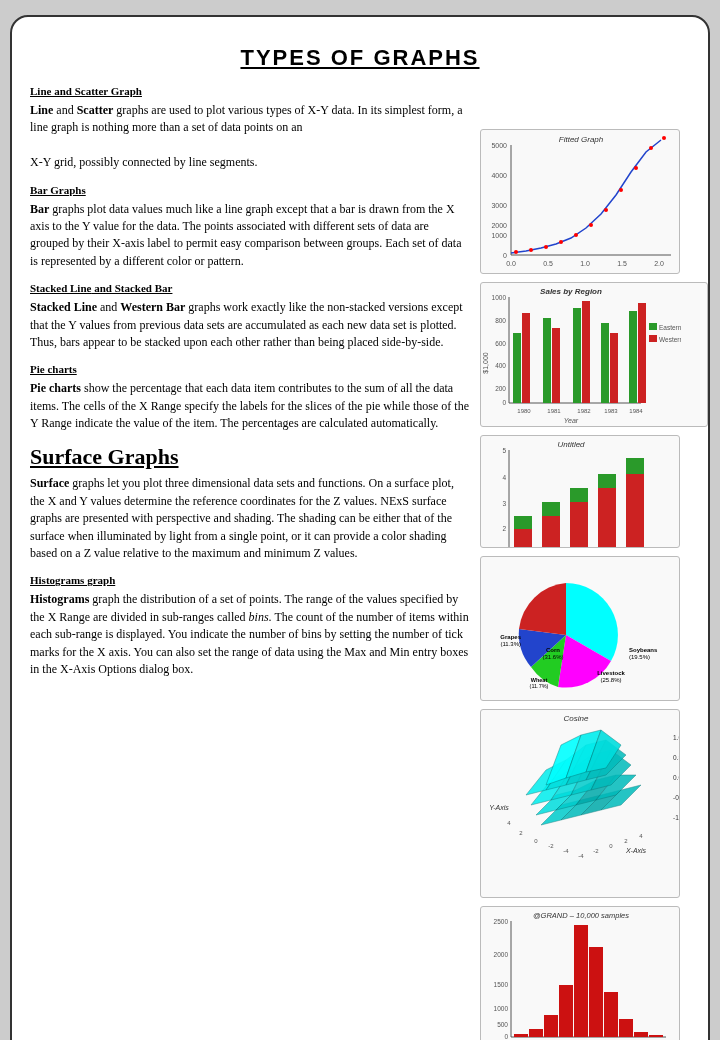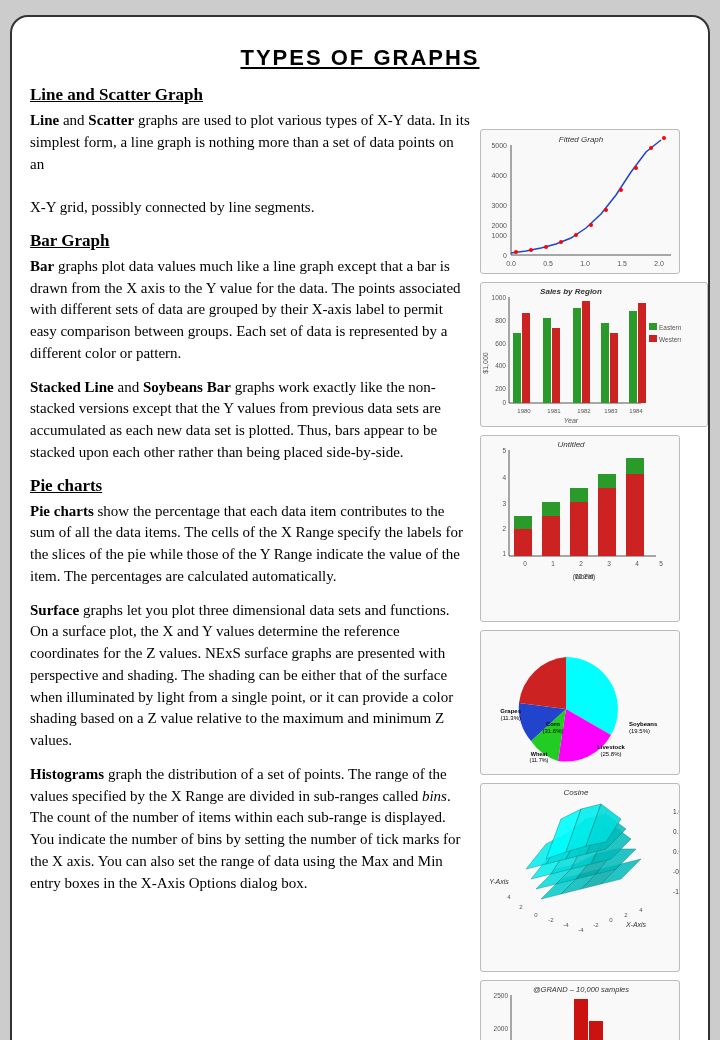--- a/index.html
+++ b/index.html
@@ -43,35 +43,35 @@
       flex-shrink: 0;
       display: flex;
       flex-direction: column;
       gap: 8px;
       margin-top: 44px;
     }
     .section {
       margin-bottom: 12px;
     }
     .section-title {
-      font-size: 17px;
+      font-size: 11px;
       font-weight: bold;
       text-decoration: underline;
       margin-bottom: 5px;
       font-family: 'Times New Roman', Times, serif;
     }
     .section-title-large {
       font-size: 22px;
       font-weight: bold;
       text-decoration: underline;
       margin-bottom: 5px;
       font-family: 'Times New Roman', Times, serif;
     }
     .section-body {
-      font-size: 15px;
+      font-size: 12px;
       line-height: 1.45;
       font-family: 'Times New Roman', Times, serif;
     }
     .section-body b {
       font-weight: bold;
     }
     .section-body i {
     }
     
     .graph-panel {
@@ -87,21 +87,21 @@
       height: 145px;
     }
     
     .bar-graph-panel {
       width: 228px;
       height: 145px;
     }
     
     .stacked-graph-panel {
       width: 200px;
-      height: 187px;
+      height: 113px;
       text-align: center;
     }
     
     .pie-graph-panel {
       width: 200px;
       height: 145px;
     }
     
     .surface-graph-panel {
       width: 200px;
@@ -128,46 +128,49 @@
 
       <div class="section">
         <div class="section-title">Line and Scatter Graph</div>
         <div class="section-body">
           <b>Line</b> and <b>Scatter</b> graphs are used to plot various types of X-Y data. In its simplest form, a line graph is nothing more than a set of data points on an<br><br>
           X-Y grid, possibly connected by line segments.
         </div>
       </div>
 
       <div class="section">
-        <div class="section-title">Bar Graph</div>
+        <div class="section-title">Bar Graphs</div>
         <div class="section-body">
           <b>Bar</b> graphs plot data values much like a line graph except that a bar is drawn from the X axis to the Y value for the data. The points associated with different sets of data are grouped by their X-axis label to permit easy comparison between groups. Each set of data is represented by a different color or pattern.
         </div>
       </div>
 
       <div class="section">
-        <div class="section-body">
-          <b>Stacked Line</b> and <b>Soybeans Bar</b> graphs work exactly like the non-stacked versions except that the Y values from previous data sets are accumulated as each new data set is plotted. Thus, bars appear to be stacked upon each other rather than being placed side-by-side.
+        <div class="section-title"><u>Stacked Line</u> and Stacked Bar</div>
+        <div class="section-body">
+          <b>Stacked Line</b> and <b>Western Bar</b> graphs work exactly like the non-stacked versions except that the Y values from previous data sets are accumulated as each new data set is plotted. Thus, bars appear to be stacked upon each other rather than being placed side-by-side.
         </div>
       </div>
 
       <div class="section">
         <div class="section-title">Pie charts</div>
         <div class="section-body">
           <b>Pie charts</b> show the percentage that each data item contributes to the sum of all the data items. The cells of the X Range specify the labels for the slices of the pie while those of the Y Range indicate the value of the item. The percentages are calculated automatically.
         </div>
       </div>
 
       <div class="section">
+        <div class="section-title-large">Surface Graphs</div>
         <div class="section-body">
           <b>Surface</b> graphs let you plot three dimensional data sets and functions. On a surface plot, the X and Y values determine the reference coordinates for the Z values. NExS surface graphs are presented with perspective and shading. The shading can be either that of the surface when illuminated by light from a single point, or it can provide a color shading based on a Z value relative to the maximum and minimum Z values.
         </div>
       </div>
 
       <div class="section">
+        <div class="section-title">Histograms graph</div>
         <div class="section-body">
           <b>Histograms</b> graph the distribution of a set of points. The range of the values specified by the X Range are divided in sub-ranges called <i>bins</i>. The count of the number of items within each sub-range is displayed. You indicate the number of bins by setting the number of tick marks for the X axis. You can also set the range of data using the Max and Min entry boxes in the X-Axis Options dialog box.
         </div>
       </div>
 
     </div>
 
     <div class="right-col">
 
       <div class="graph-panel fitted-graph">

